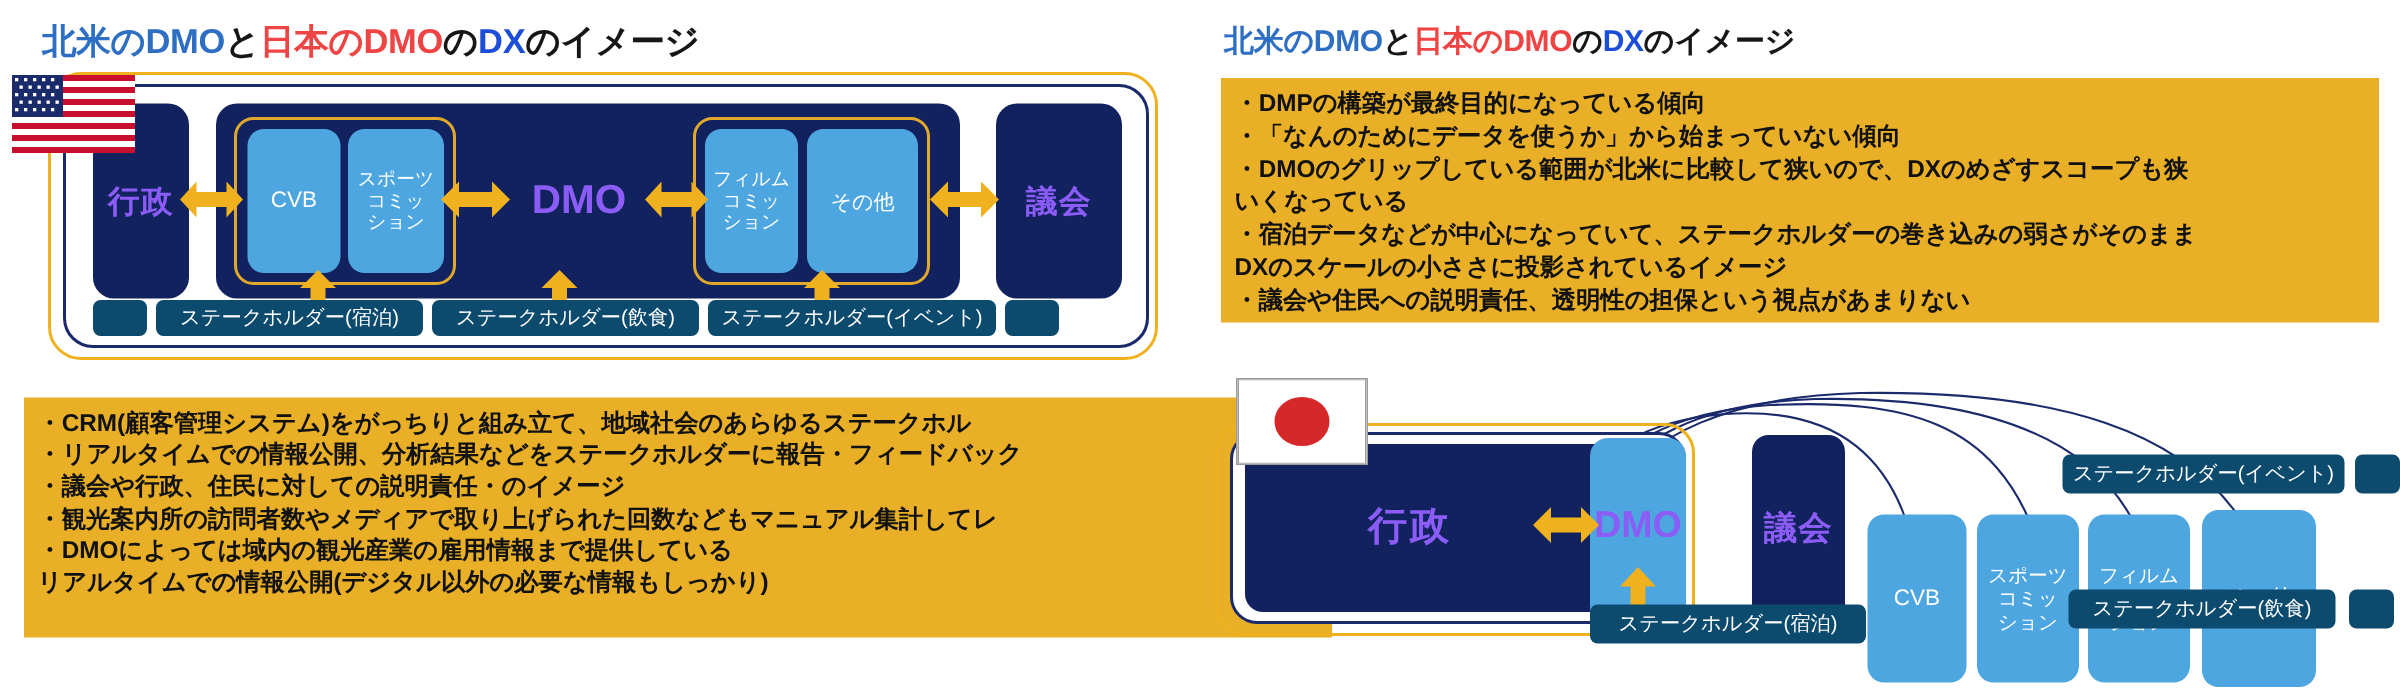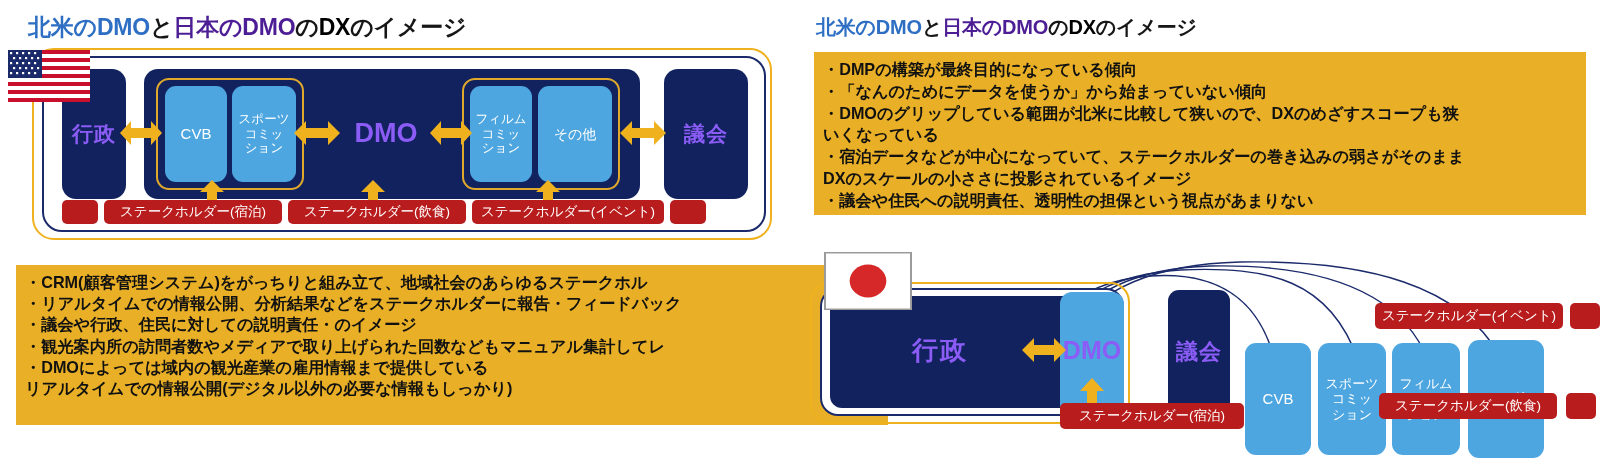--- a/index.html
+++ b/index.html
@@ -18,22 +18,22 @@
   .title{
     position:absolute;
     font-weight:bold;
     white-space:nowrap;
     letter-spacing:-0.2px;
   }
   #title-left{left:28px;top:12px;font-size:23px;}
   #title-right{left:816px;top:14px;font-size:20px;}
   .t-blue{color:#2E6FC4;}
   .t-black{color:#161616;}
-  .t-red{color:#4c1d95;}
-  .t-gold{color:#000000;}
+  .t-red{color:#ef4444;}
+  .t-gold{color:#1d4ed8;}
 
   
   .note{
     position:absolute;
     background:#E9B027;
     color:#111111;
     font-weight:bold;
     box-sizing:border-box;
   }
   #note-left{
@@ -63,21 +63,21 @@
   .goldring{
     position:absolute;border:2px solid #E0A92B;border-radius:13px;
     box-sizing:border-box;background:transparent;
   }
   .bluebox{
     position:absolute;background:#4EA6E0;border-radius:11px;
     color:#ffffff;display:flex;align-items:center;justify-content:center;
     text-align:center;line-height:1.17;box-sizing:border-box;font-weight:normal;
   }
   .greenbox{
-    position:absolute;background:#b91c1c;border-radius:5px;
+    position:absolute;background:#0c4a6e;border-radius:5px;
     color:#ffffff;display:flex;align-items:center;justify-content:center;
     text-align:center;box-sizing:border-box;white-space:nowrap;
   }
   .label-white{
     position:absolute;color:#8b5cf6;font-weight:bold;
     display:flex;align-items:center;justify-content:center;
     text-align:center;box-sizing:border-box;
   }
   .arrow{position:absolute;}
 

